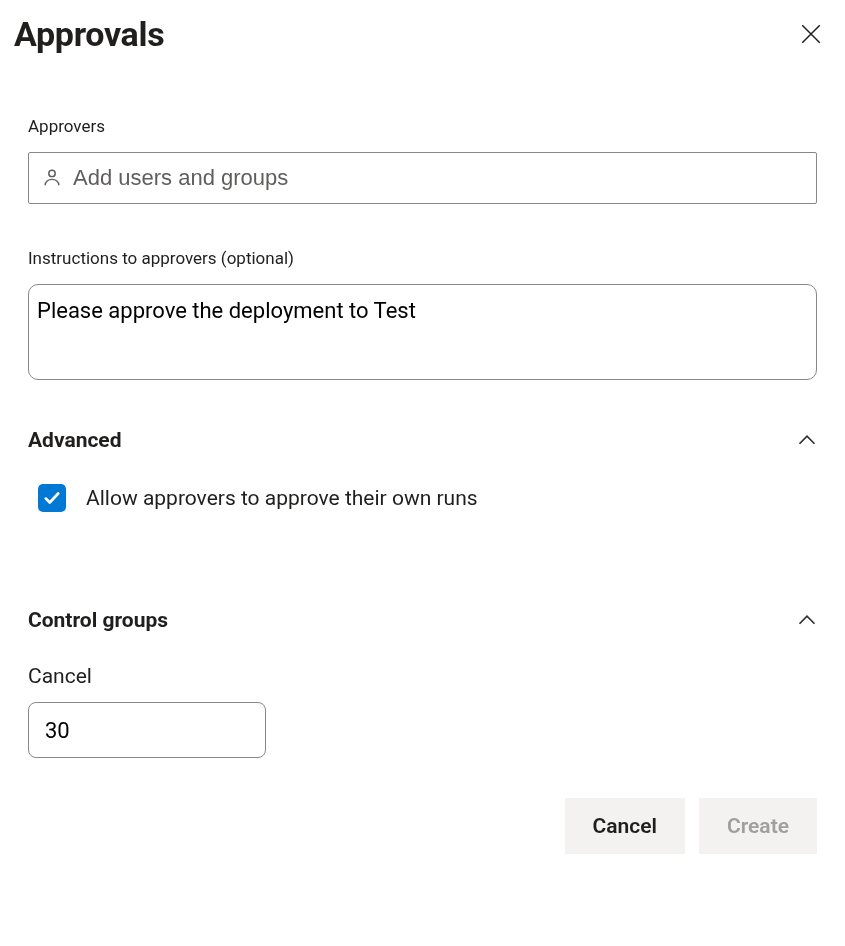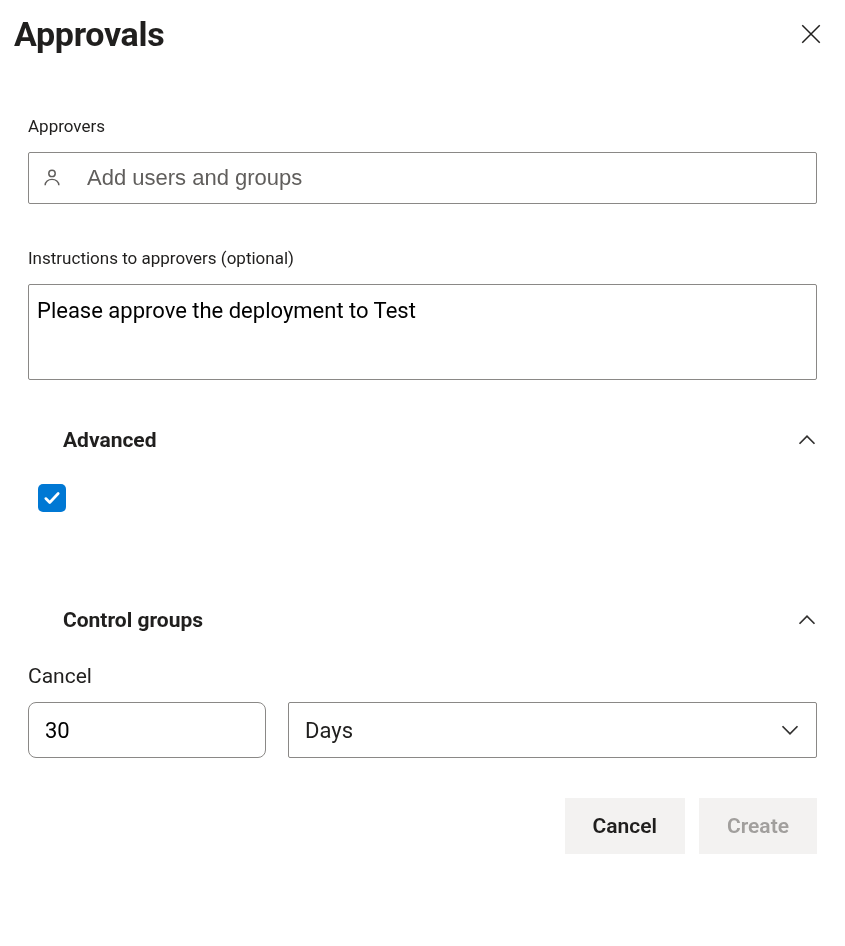--- a/index.html
+++ b/index.html
@@ -40,61 +40,60 @@
       margin-bottom: 16px;
       display: block;
     }
     .input-wrapper {
       display: flex;
       align-items: center;
       border: 1px solid #8a8886;
       border-radius: 2px;
       height: 52px;
       padding: 0 12px;
-      gap: 24px;
+      gap: 10px;
     }
     .person-icon {
       width: 22px;
       height: 22px;
       color: #605e5c;
       flex-shrink: 0;
     }
     .approver-input {
       flex: 1;
       border: none;
       outline: none;
       font-size: 22px;
       color: #201f1e;
       background: transparent;
       height: 100%;
     }
     .approver-input::placeholder { color: #605e5c; }
     .textarea {
       width: 100%;
       border: 1px solid #8a8886;
-      border-radius: 2px;
+      border-radius: 10px;
       padding: 12px 8px;
       font-size: 22px;
       font-family: inherit;
       resize: none;
       outline: none;
       height: 96px;
       line-height: 1.3;
     }
     .section-header {
       display: flex;
       align-items: center;
       justify-content: space-between;
       margin: 0 14px 32px 14px;
       cursor: pointer;
     }
     .section-title {
       font-size: 21px;
       font-weight: 700;
-      margin-left: 35px;
     }
     .chevron { width: 20px; height: 20px; color: #323130; }
     .checkbox-row {
       display: flex;
       align-items: center;
       gap: 20px;
       margin: 0 14px 96px 24px;
     }
     .checkbox {
       width: 28px;
@@ -201,38 +200,33 @@
     <path d="M2 11 L8 5 L14 11"></path>
   </svg>
 </div>
 
 <div class="checkbox-row">
   <div class="checkbox">
     <svg viewBox="0 0 16 16" fill="none" stroke="currentColor" stroke-width="2.4" stroke-linecap="round" stroke-linejoin="round">
       <path d="M2.5 8.5 L6 12 L13.5 4"></path>
     </svg>
   </div>
+  <span class="checkbox-label">Allow approvers to approve their own runs</span>
 </div>
 
 <div class="section-header">
   <span class="section-title">Control groups</span>
   <svg class="chevron" viewBox="0 0 16 16" fill="none" stroke="currentColor" stroke-width="1.4">
     <path d="M2 11 L8 5 L14 11"></path>
   </svg>
 </div>
 
 <div class="timeout-group">
   <label class="timeout-label">Cancel</label>
   <div class="timeout-row">
     <input type="text" class="timeout-number" value="30" style="">
-    <div class="timeout-unit">
-      <span>Days</span>
-      <svg class="chevron" viewBox="0 0 16 16" fill="none" stroke="currentColor" stroke-width="1.4">
-        <path d="M2 5 L8 11 L14 5"></path>
-      </svg>
-    </div>
   </div>
 </div>
 
 <div class="footer">
   <button class="btn">Cancel</button>
   <button class="btn disabled">Create</button>
 </div>
 
 </body></html>

